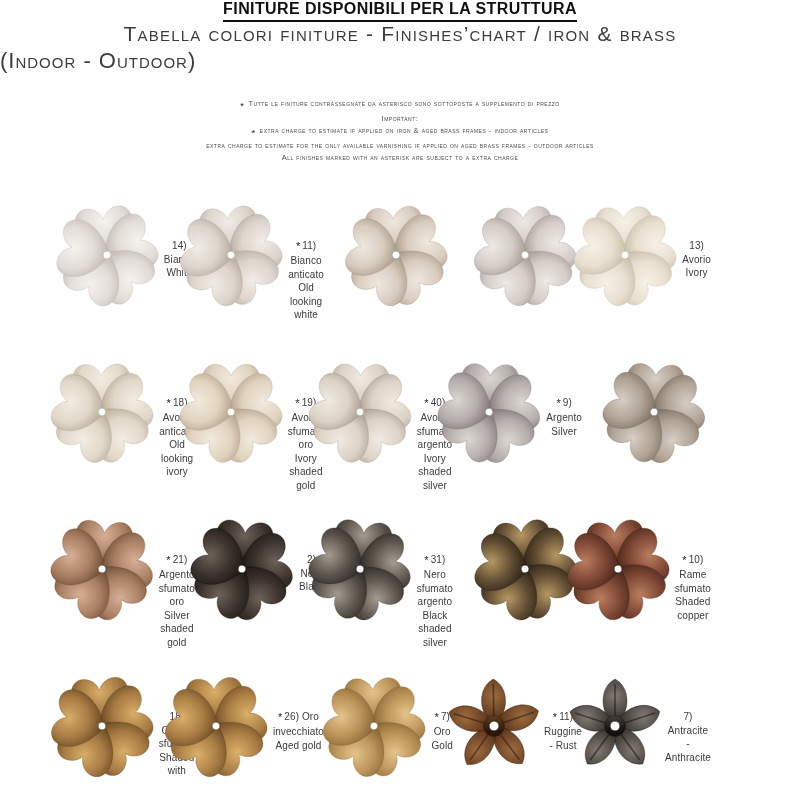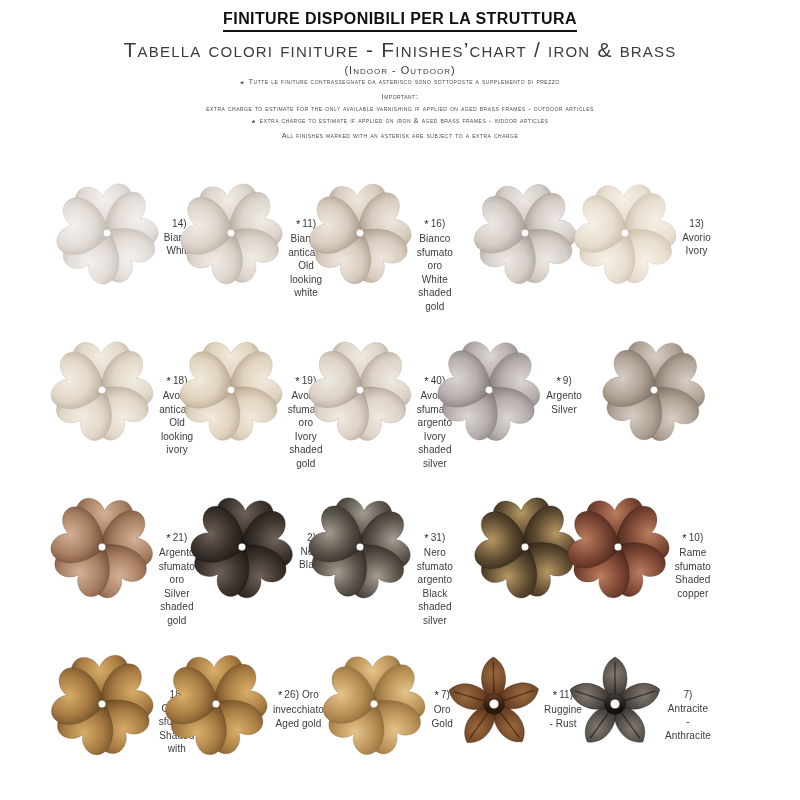--- a/index.html
+++ b/index.html
@@ -1,42 +1,42 @@
 <!DOCTYPE html>
 <html><head>
 <meta charset="utf-8">
 <style>
   html,body{margin:0;padding:0;background:#ffffff;}
   body{width:800px;height:800px;overflow:hidden;font-family:"Liberation Sans",sans-serif;}
   .page{width:800px;height:800px;}
-  .title{font-size:16px;font-weight:bold;letter-spacing:.4px;color:#101010;margin:10px 0 0;text-align:center;}
+  .title{font-size:16px;font-weight:bold;letter-spacing:.4px;color:#101010;margin:0 0 0;text-align:center;}
   .title .underline{display:inline-block;border-bottom:2.5px solid #101010;padding-bottom:2px;}
-  .subtitle{font-variant:small-caps;font-size:21px;font-weight:400;color:#3c3c3c;letter-spacing:1.2px;text-align:center;margin-top:6px;}
-  .subtitle2{font-variant:small-caps;font-size:11px;color:#3c3c3c;letter-spacing:1px;text-align:center;margin-top:2px;}
-  .notes{margin-top:0;text-align:center;font-variant:small-caps;font-size:7.5px;color:#4b4b4b;letter-spacing:.5px;line-height:1.6;}
+  .subtitle{font-variant:small-caps;font-size:21px;font-weight:400;color:#3c3c3c;letter-spacing:1.2px;text-align:center;}
+  .subtitle2{font-variant:small-caps;font-size:22px;color:#3c3c3c;letter-spacing:1px;margin-top:2px;}
+  .notes{margin-top:24px;text-align:center;font-variant:small-caps;font-size:7.5px;color:#4b4b4b;letter-spacing:.5px;line-height:1.6;}
   .note-ast{font-size:9.5px;vertical-align:top;margin-right:4px;color:#1d1d1d;font-variant:normal;}
   .grid{margin:14px 0 0 66px;display:grid;grid-template-columns:repeat(5,129px);grid-auto-rows:157px;}
   .cell{display:flex;flex-direction:row;align-items:center;justify-content:flex-end;}
   .flower-wrap{flex:0 0 auto;height:118px;display:flex;align-items:center;justify-content:center;margin-bottom:4px;}
   .label{height:35px;font-size:10px;color:#3b3b3b;text-align:center;line-height:1.35;letter-spacing:.1px;}
   .label .ast{vertical-align:top;font-size:11px;margin-right:2px;color:#222;}
   svg{display:block;}
 </style>
 </head>
 <body>
 
 <div class="page">
   <h1 class="title"><span class="underline">FINITURE DISPONIBILI PER LA STRUTTURA</span></h1>
   <div class="subtitle">Tabella colori finiture - Finishes’chart / iron &amp; brass</div>
   <div class="subtitle2">(Indoor - Outdoor)</div>
   <div class="notes">
       <div class="note-line"><span class="note-ast">*</span><span class="note-text">Tutte le finiture contrassegnate da asterisco sono sottoposte a supplemento di prezzo</span></div>
       <div class="note-line"><span class="note-text">Important:</span></div>
+      <div class="note-line"><span class="note-ast">*</span><span class="note-text">extra charge to estimate if applied on iron &amp; aged brass frames - indoor articles</span></div>
       <div class="note-line"><span class="note-text">extra charge to estimate for the only available varnishing if applied on aged brass frames - outdoor articles</span></div>
-      <div class="note-line"><span class="note-ast">*</span><span class="note-text">extra charge to estimate if applied on iron &amp; aged brass frames - indoor articles</span></div>
       <div class="note-line"><span class="note-text">All finishes marked with an asterisk are subject to a extra charge</span></div>
     </div>
   <div class="grid">
       <div class="cell">
     <div class="flower-wrap">
           <svg width="114" height="114" viewBox="0 0 100 100" style="transform:rotate(-6deg)">
             <defs>
               <radialGradient id="g0" gradientUnits="userSpaceOnUse" cx="50" cy="20" r="36">
                 <stop offset="0%" stop-color="#f4f1ee"></stop>
                 <stop offset="50%" stop-color="#e3ddd7"></stop>
@@ -93,24 +93,20 @@
             </defs>
             <circle cx="50" cy="50" r="8" fill="#d8ccbf"></circle>
             <path d="M50,52 C35,45 25,33 25,21 C25,10.5 33.5,5.5 42,9.5 C45.8,11.3 48.8,14.5 50,18.5 C51.2,14.5 54.2,11.3 58,9.5 C66.5,5.5 75,10.5 75,21 C75,33 65,45 50,52 Z" fill="url(#g2)" stroke="#948370" stroke-opacity="0.3" stroke-width="0.7" transform="rotate(0 50 50)"></path>
             <path d="M50,52 C35,45 25,33 25,21 C25,10.5 33.5,5.5 42,9.5 C45.8,11.3 48.8,14.5 50,18.5 C51.2,14.5 54.2,11.3 58,9.5 C66.5,5.5 75,10.5 75,21 C75,33 65,45 50,52 Z" fill="url(#g2)" stroke="#948370" stroke-opacity="0.3" stroke-width="0.7" transform="rotate(72 50 50)"></path>
             <path d="M50,52 C35,45 25,33 25,21 C25,10.5 33.5,5.5 42,9.5 C45.8,11.3 48.8,14.5 50,18.5 C51.2,14.5 54.2,11.3 58,9.5 C66.5,5.5 75,10.5 75,21 C75,33 65,45 50,52 Z" fill="url(#g2)" stroke="#948370" stroke-opacity="0.3" stroke-width="0.7" transform="rotate(144 50 50)"></path>
             <path d="M50,52 C35,45 25,33 25,21 C25,10.5 33.5,5.5 42,9.5 C45.8,11.3 48.8,14.5 50,18.5 C51.2,14.5 54.2,11.3 58,9.5 C66.5,5.5 75,10.5 75,21 C75,33 65,45 50,52 Z" fill="url(#g2)" stroke="#948370" stroke-opacity="0.3" stroke-width="0.7" transform="rotate(216 50 50)"></path>
             <path d="M50,52 C35,45 25,33 25,21 C25,10.5 33.5,5.5 42,9.5 C45.8,11.3 48.8,14.5 50,18.5 C51.2,14.5 54.2,11.3 58,9.5 C66.5,5.5 75,10.5 75,21 C75,33 65,45 50,52 Z" fill="url(#g2)" stroke="#948370" stroke-opacity="0.3" stroke-width="0.7" transform="rotate(288 50 50)"></path>
             <circle cx="50" cy="50" r="3.3" fill="#ffffff" stroke="#948370" stroke-opacity="0.55" stroke-width="0.7"></circle>
           </svg>
         </div>
-    <div class="label">
-      <div class="l1"><span class="ast">*</span><span class="t1">16) Bianco sfumato oro</span></div>
-      <div class="l2">White shaded gold</div>
-    </div>
   </div>
       <div class="cell">
     <div class="flower-wrap">
           <svg width="114" height="114" viewBox="0 0 100 100" style="transform:rotate(-3deg)">
             <defs>
               <radialGradient id="g3" gradientUnits="userSpaceOnUse" cx="50" cy="20" r="36">
                 <stop offset="0%" stop-color="#eee9e5"></stop>
                 <stop offset="50%" stop-color="#d5cdc7"></stop>
                 <stop offset="100%" stop-color="#8f857e"></stop>
               </radialGradient>

